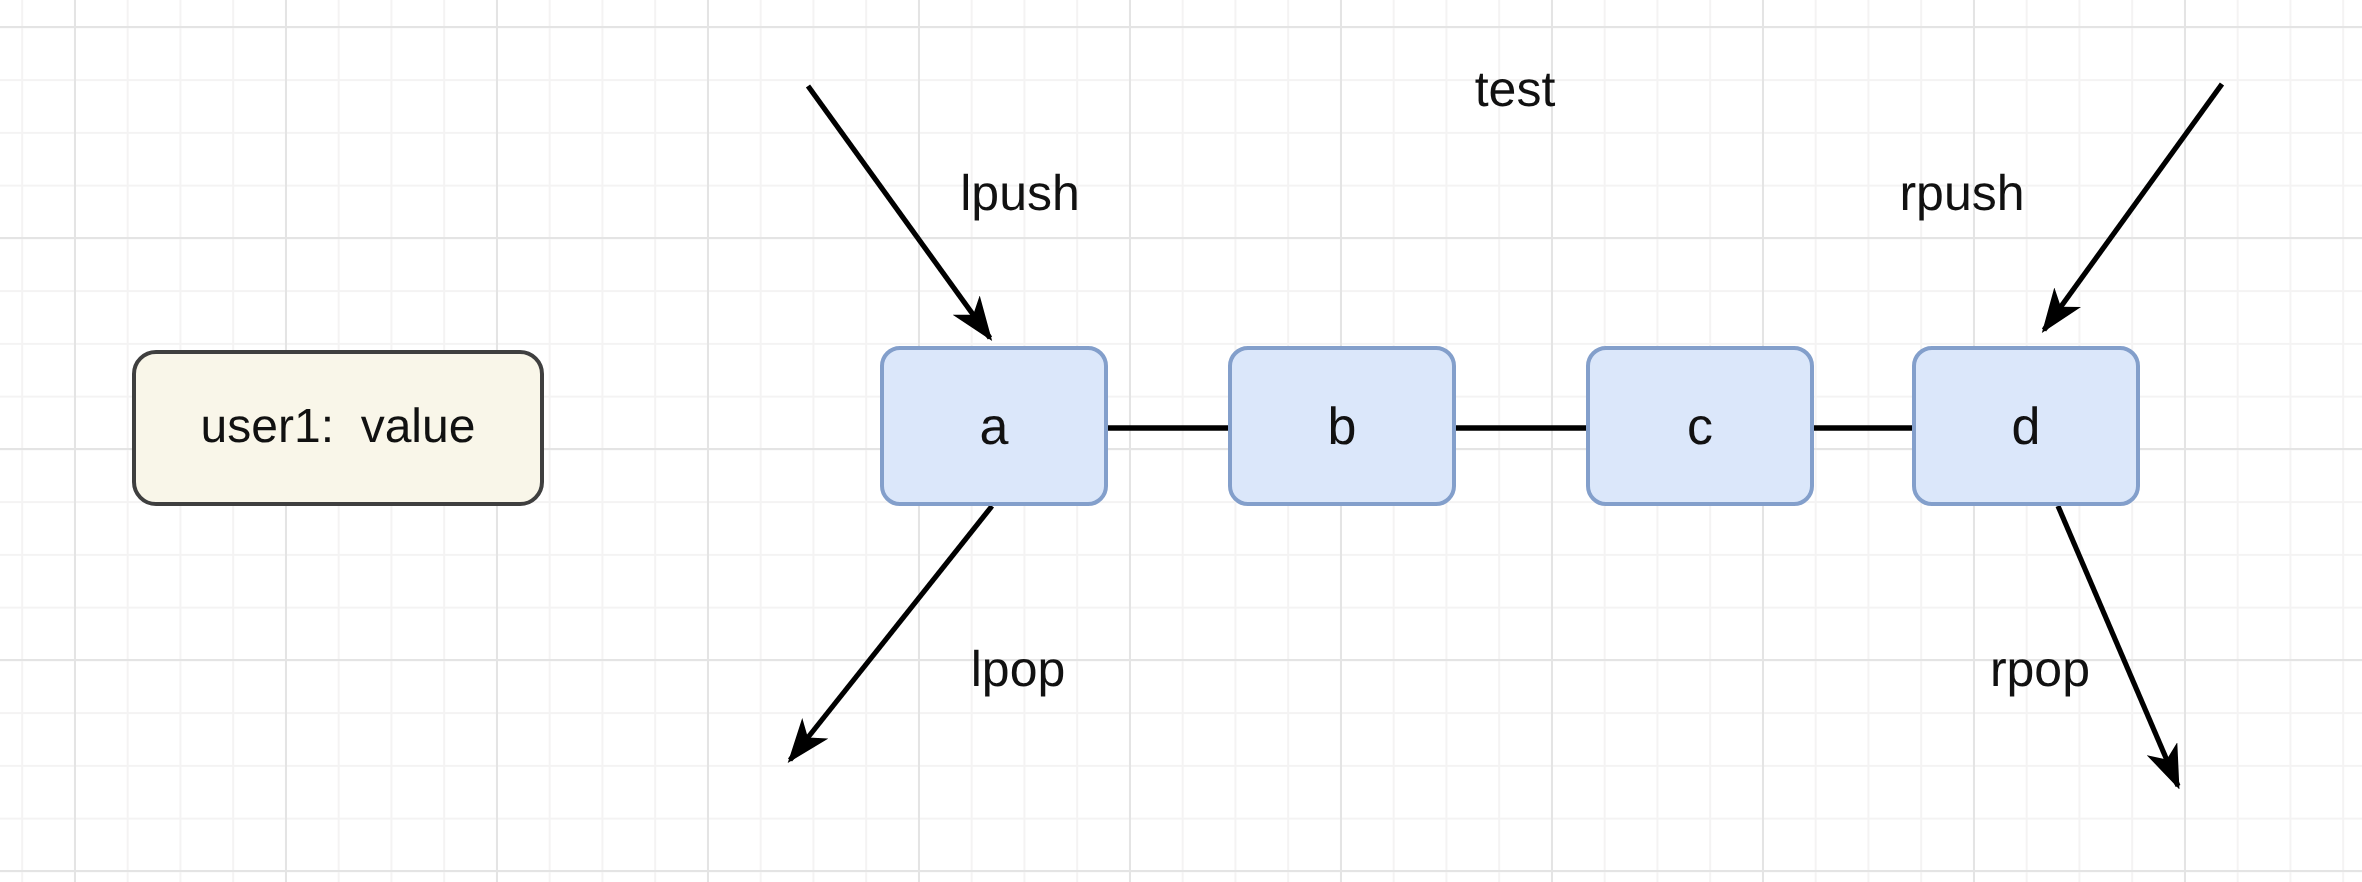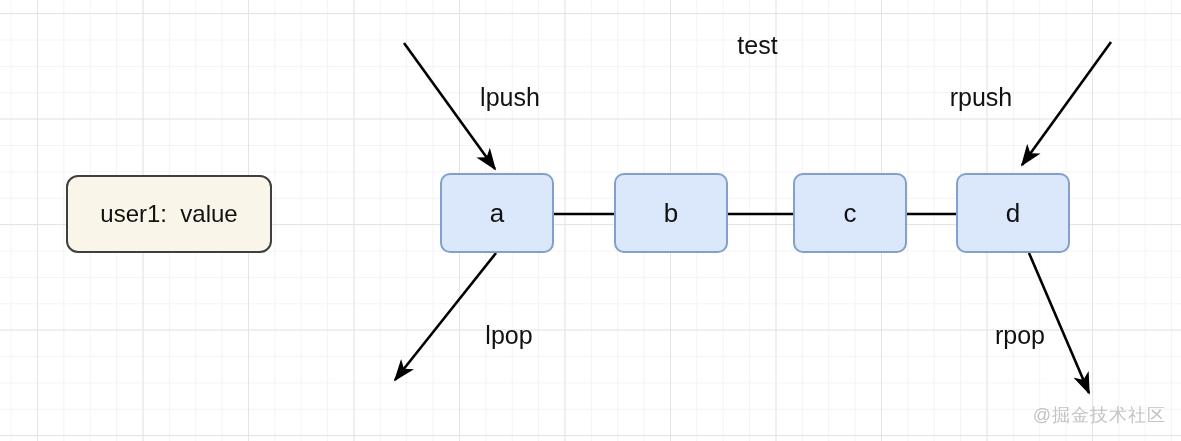--- a/index.html
+++ b/index.html
@@ -116,15 +116,14 @@
   <div class="node node-a">a</div>
   <div class="node node-b">b</div>
   <div class="node node-c">c</div>
   <div class="node node-d">d</div>
 
   <div class="label lpush-label">lpush</div>
   <div class="label rpush-label">rpush</div>
   <div class="label lpop-label">lpop</div>
   <div class="label rpop-label">rpop</div>
 
-  <div class="watermark">@掘金技术社区</div>
 
 </div>
 
 </body></html>

